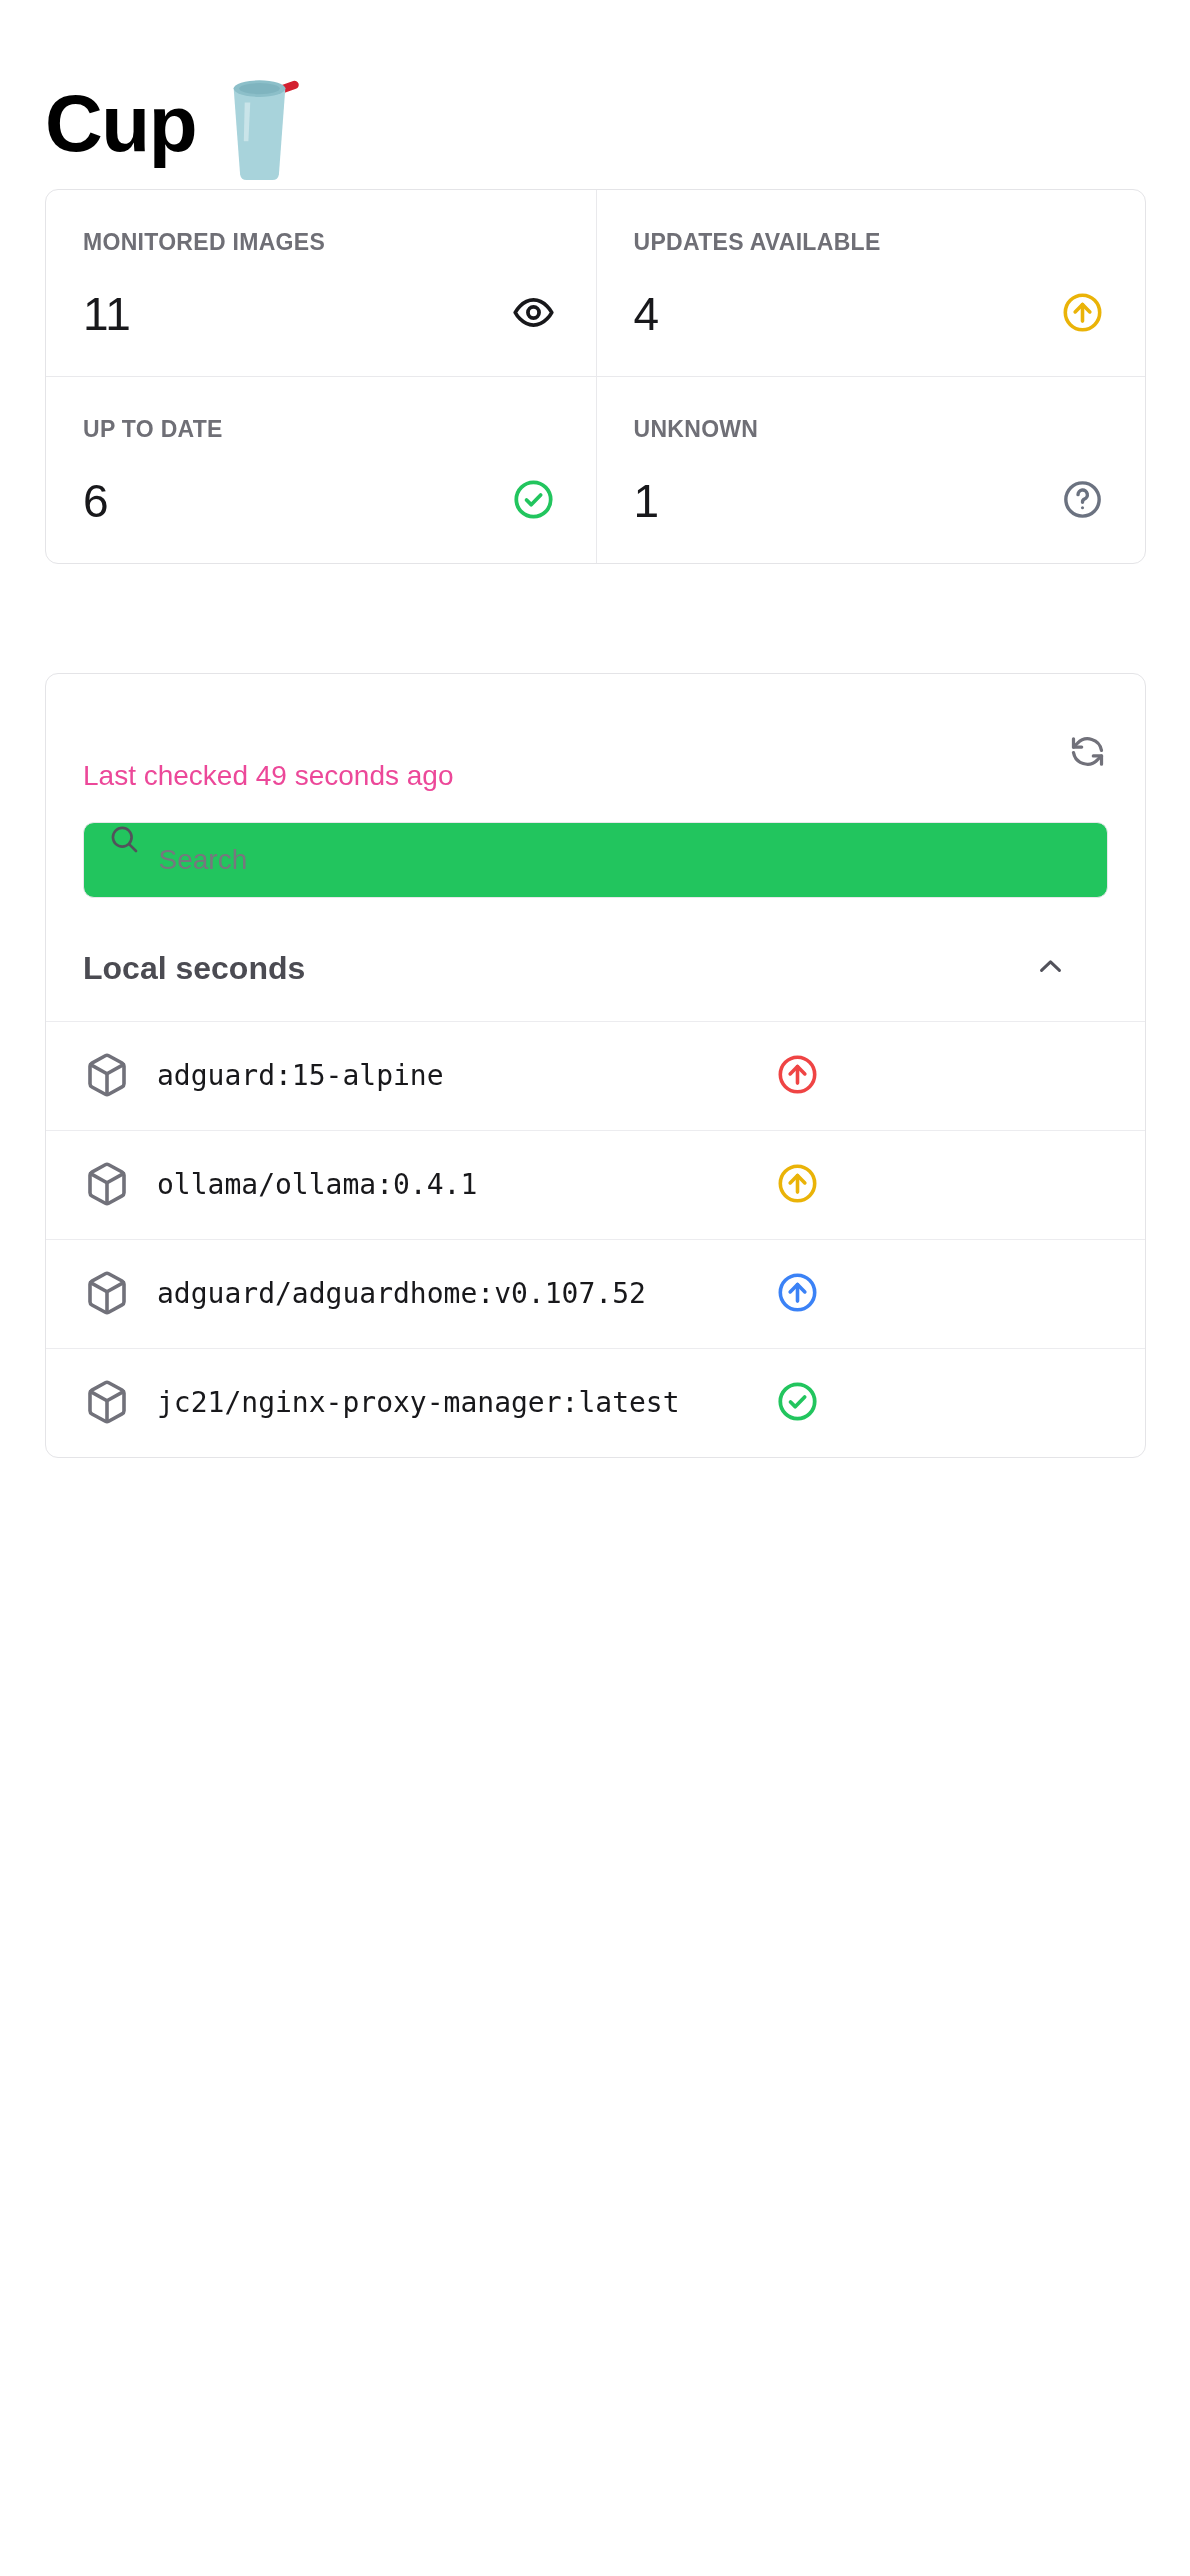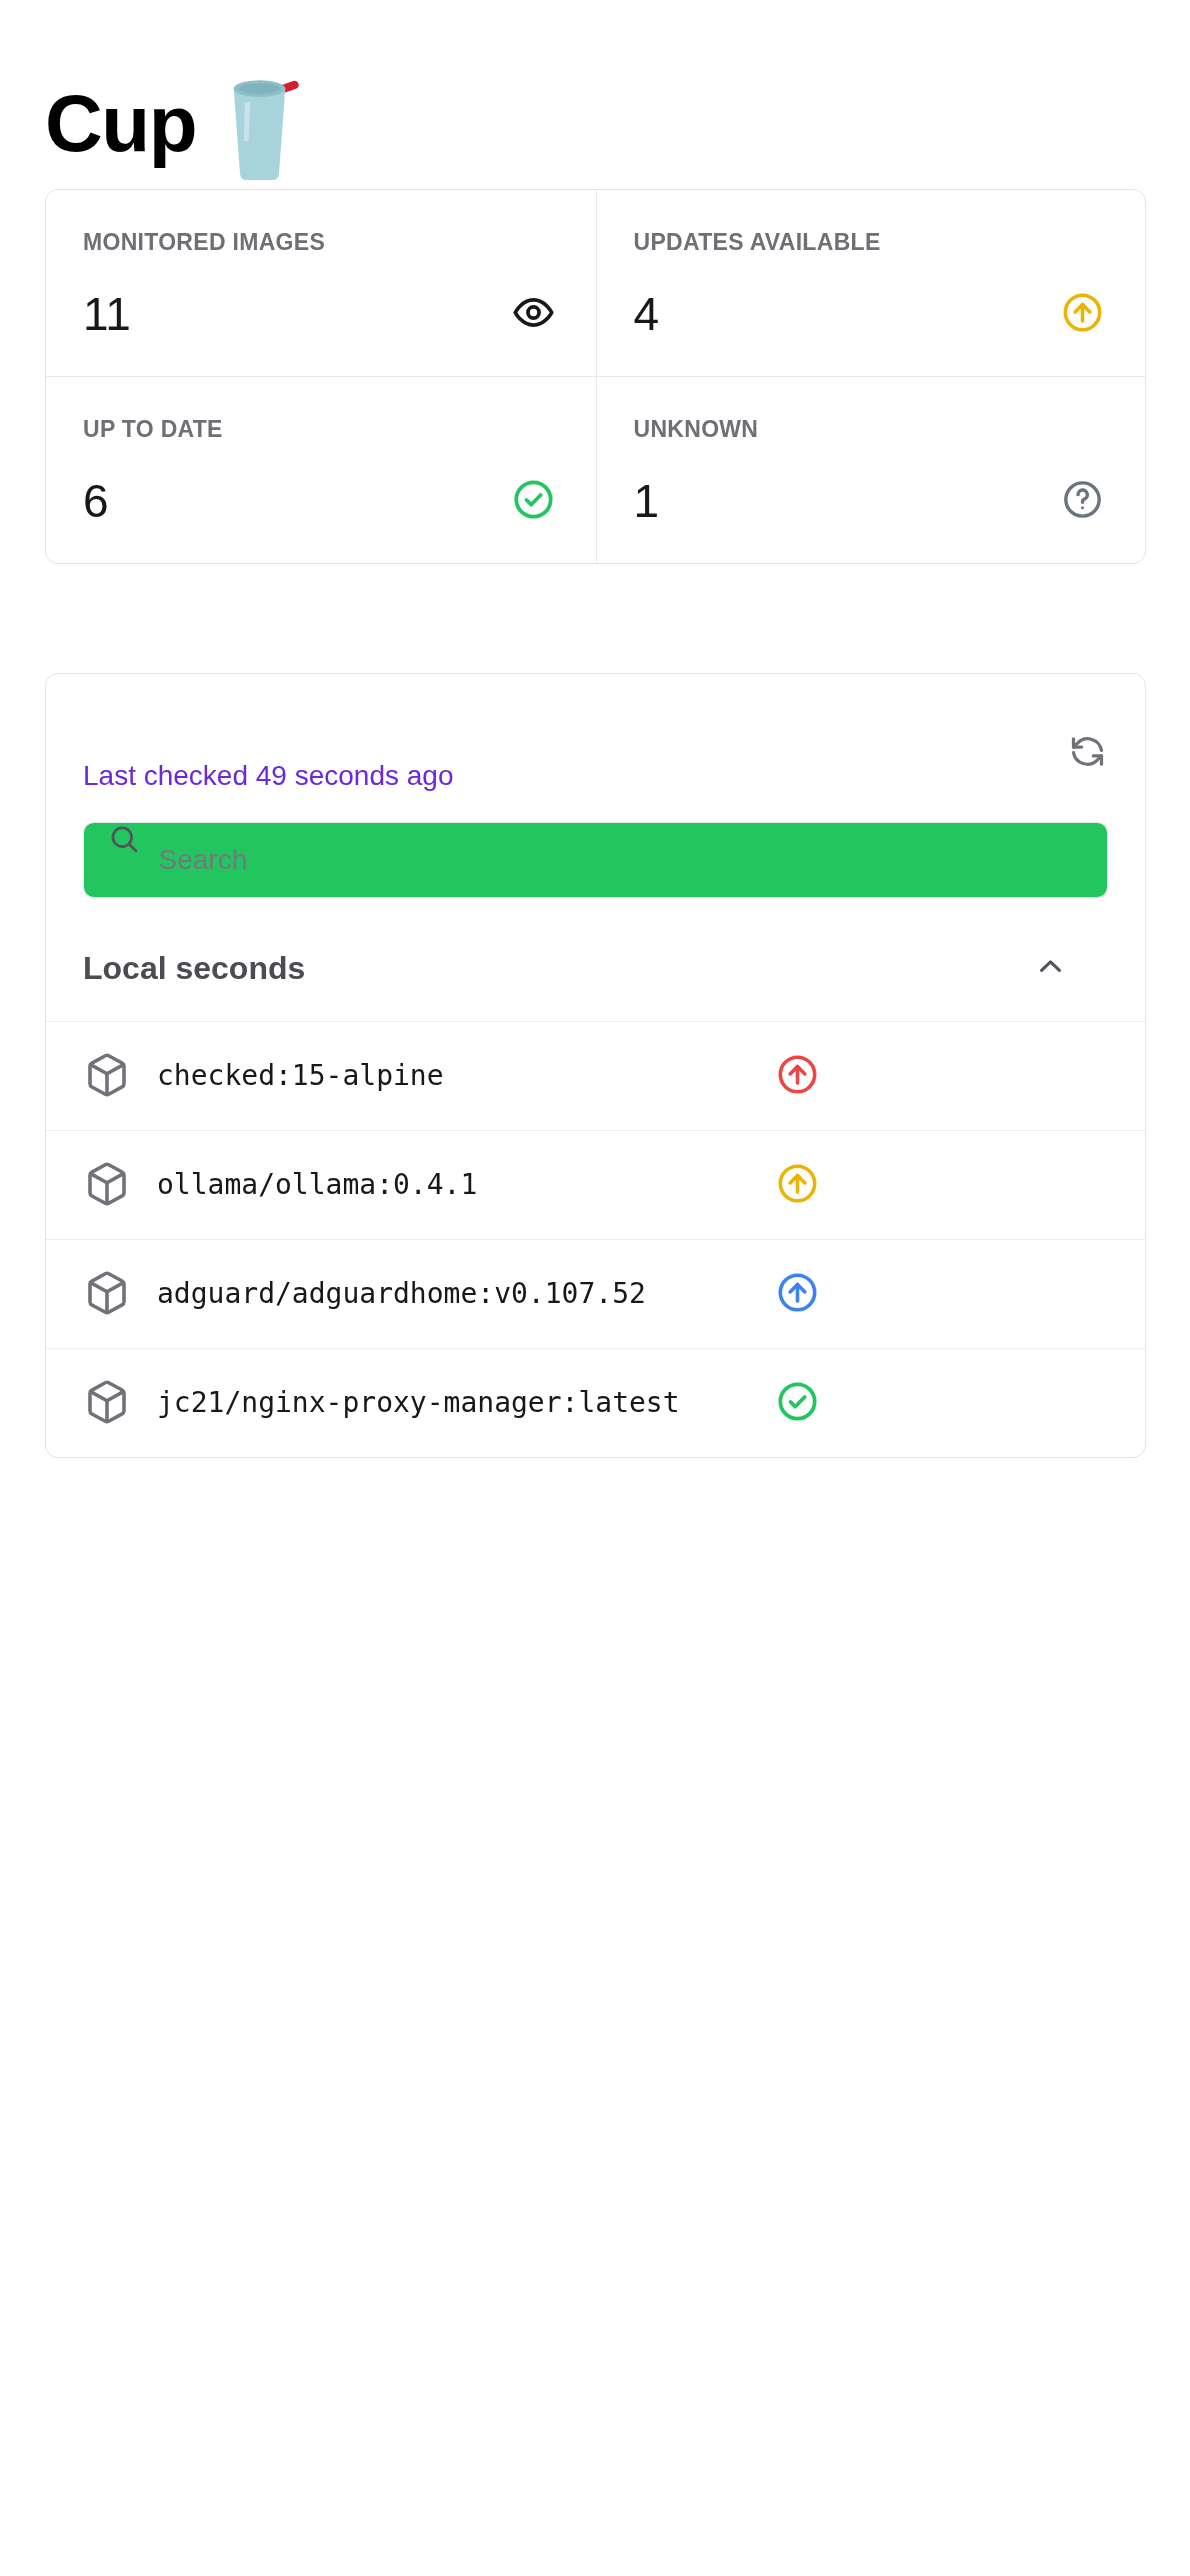--- a/index.html
+++ b/index.html
@@ -79,21 +79,21 @@
     overflow: hidden;
   }
   .panel-top { padding: 41px 37px 0 37px; }
   .panel-meta {
     display: flex;
     align-items: center;
     justify-content: space-between;
   }
   .last-checked {
     font-size: 28px;
-    color: #6d28d9;
+    color: #ec4899;
     line-height: 1;
     margin-top: 47px;
   }
   .refresh-btn {
     width: 41px; height: 41px;
     display: flex; align-items: center; justify-content: center;
     background: none; border: none; cursor: pointer;
   }
 
   .search-wrap {
@@ -284,21 +284,21 @@
       </div>
     </div>
 
     <div class="image-list" id="image-list">
         <div class="image-row">
           <span><svg class="row-box-icon" viewBox="0 0 24 24" fill="none" stroke="#71717a" stroke-width="1.8" stroke-linecap="round" stroke-linejoin="round">
               <path d="M20.5 7.6v8.8a1.8 1.8 0 0 1-.95 1.58l-6.7 3.66a1.8 1.8 0 0 1-1.7 0l-6.7-3.66A1.8 1.8 0 0 1 3.5 16.4V7.6a1.8 1.8 0 0 1 .95-1.58l6.7-3.66a1.8 1.8 0 0 1 1.7 0l6.7 3.66A1.8 1.8 0 0 1 20.5 7.6z"></path>
               <path d="M3.8 6.8L12 11.4l8.2-4.6"></path>
               <path d="M12 21.3V11.4"></path>
             </svg></span>
-          <div class="row-name">checked:15-alpine</div>
+          <div class="row-name">adguard:15-alpine</div>
           <span><svg class="row-status" viewBox="0 0 24 24" fill="none" stroke="#ef4444" stroke-width="2" stroke-linecap="round" stroke-linejoin="round">
               <circle cx="12" cy="12" r="9.6"></circle>
               <path d="M12 16.8V7.6"></path>
               <path d="M7.9 11.7L12 7.5l4.1 4.2"></path>
             </svg></span>
         </div>
         <div class="image-row">
           <span><svg class="row-box-icon" viewBox="0 0 24 24" fill="none" stroke="#71717a" stroke-width="1.8" stroke-linecap="round" stroke-linejoin="round">
               <path d="M20.5 7.6v8.8a1.8 1.8 0 0 1-.95 1.58l-6.7 3.66a1.8 1.8 0 0 1-1.7 0l-6.7-3.66A1.8 1.8 0 0 1 3.5 16.4V7.6a1.8 1.8 0 0 1 .95-1.58l6.7-3.66a1.8 1.8 0 0 1 1.7 0l6.7 3.66A1.8 1.8 0 0 1 20.5 7.6z"></path>
               <path d="M3.8 6.8L12 11.4l8.2-4.6"></path>

